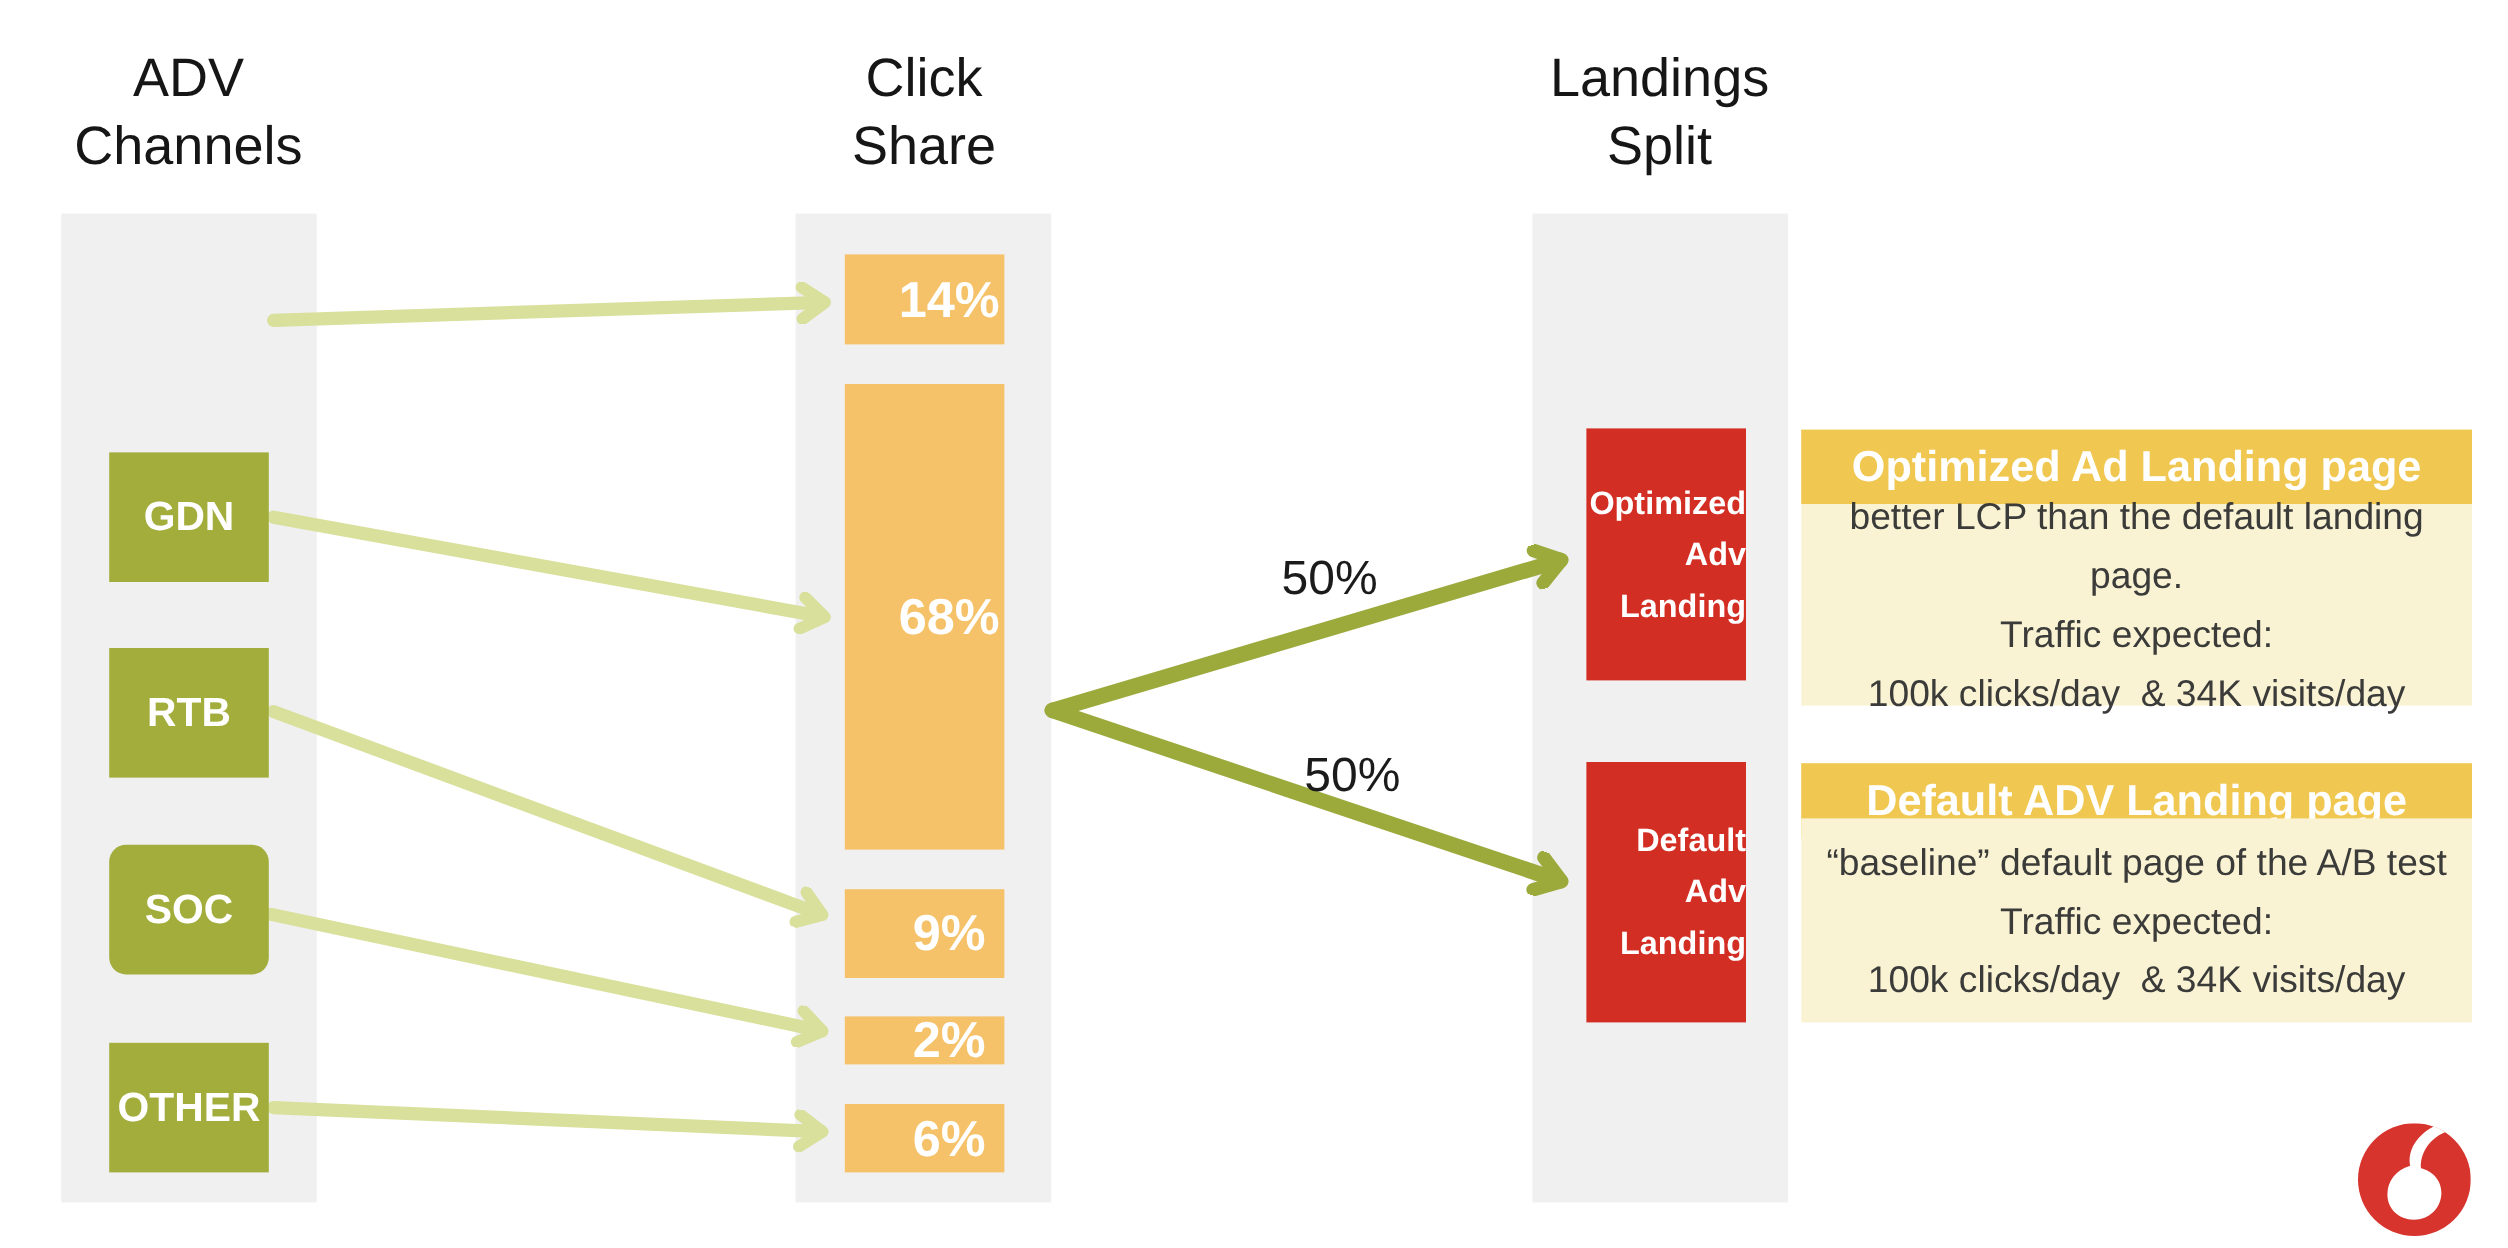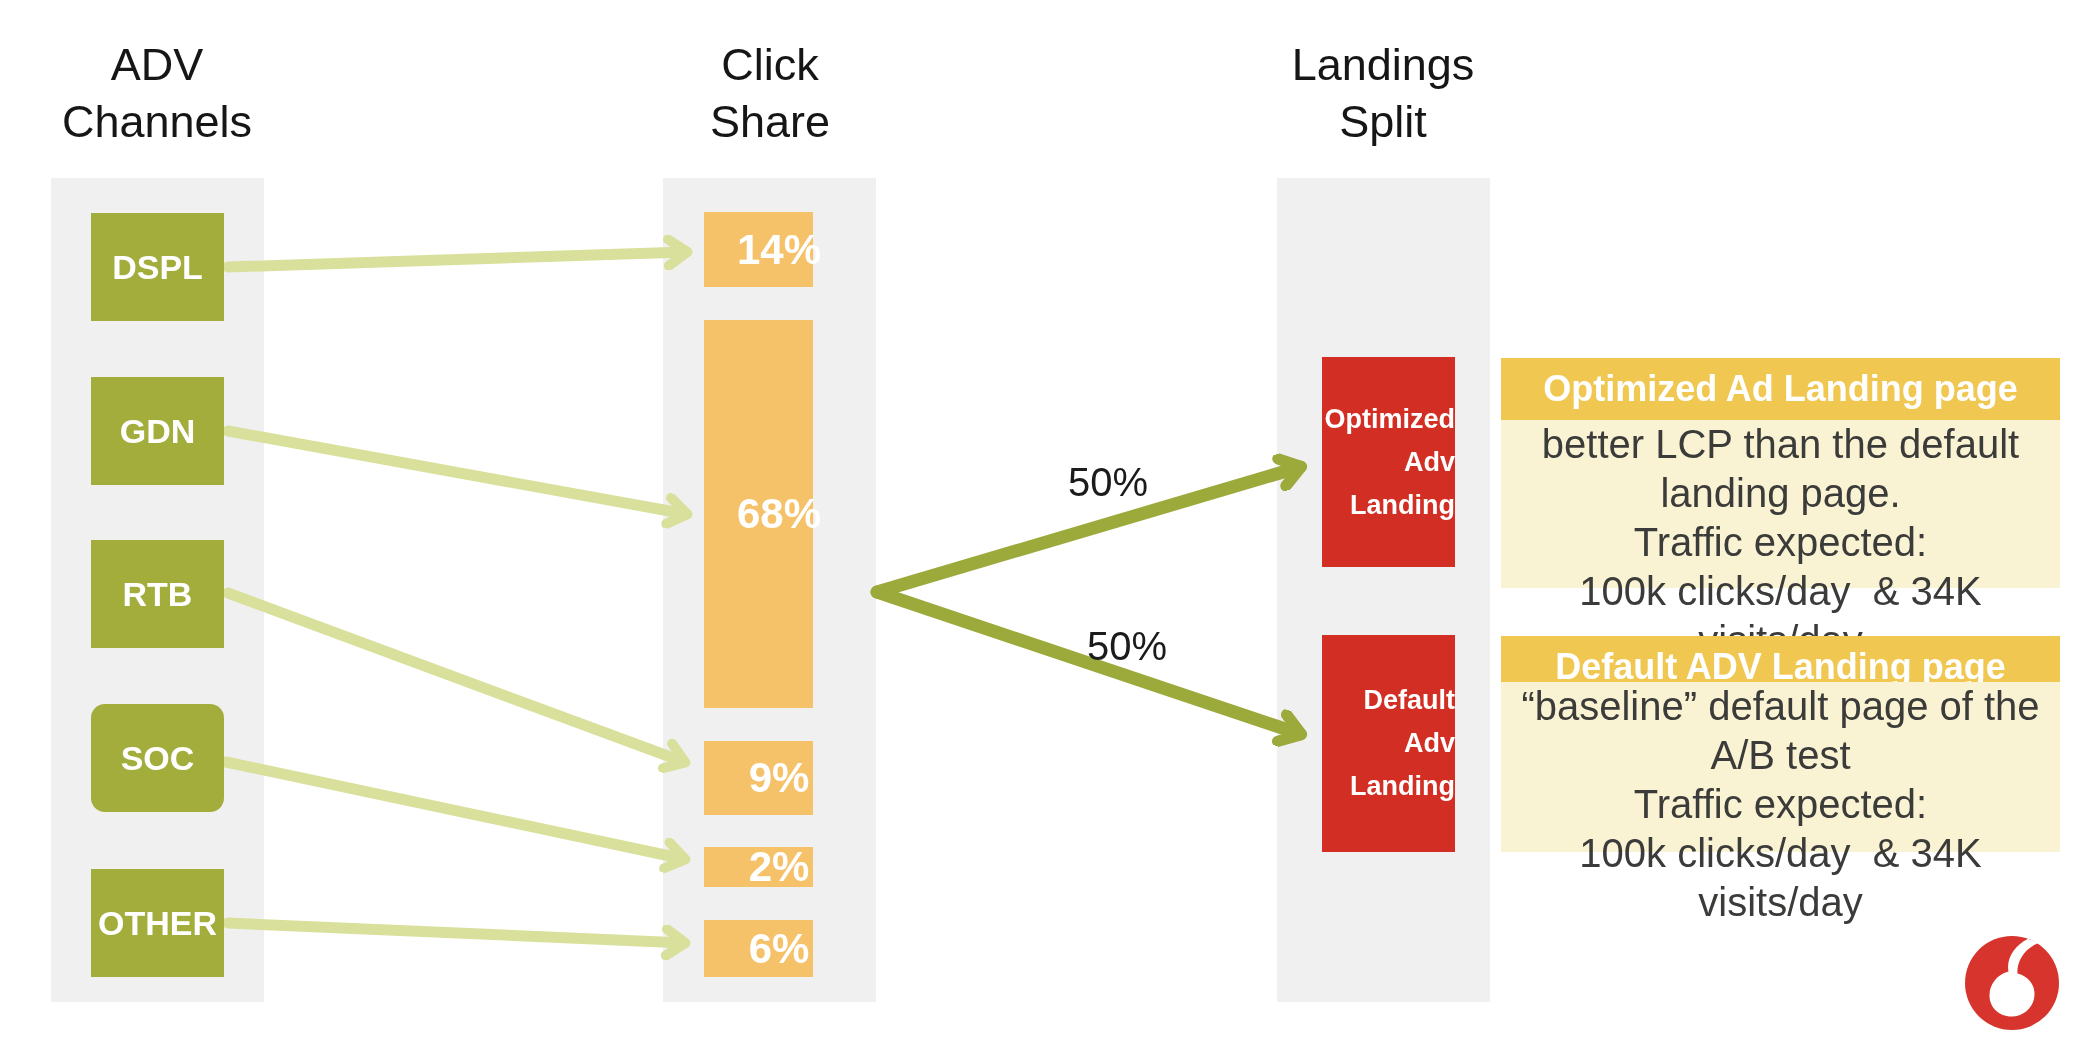--- a/index.html
+++ b/index.html
@@ -29,43 +29,43 @@
   .col-title span{display:block;}
   .col-bg{
     position:absolute;top:178px;height:824px;width:213px;background:var(--column-gray);
   }
   .chan-box{
     position:absolute;left:91px;width:133px;height:108px;background:var(--channel-green);
     display:flex;align-items:center;justify-content:center;
     color:#ffffff;font-size:34px;font-weight:700;
   }
   .share-box{
-    position:absolute;left:704px;width:109px;background:var(--share-orange);
+    position:absolute;left:704px;width:133px;background:var(--share-orange);
     display:flex;align-items:center;justify-content:center;
     color:#ffffff;font-size:42px;font-weight:700;line-height:1;padding-left:41px;
   }
   .land-box{
     position:absolute;left:1322px;width:133px;background:var(--landing-red);
     display:flex;flex-direction:column;align-items:flex-end;justify-content:center;
     color:#ffffff;font-size:27px;font-weight:700;line-height:43px;text-align:center;
   }
   .split-label{
     position:absolute;width:130px;text-align:center;
     font-size:40px;font-weight:400;color:#1b1b1b;
   }
   .card{position:absolute;left:1501px;width:559px;}
   .card-header{
     position:absolute;left:0;width:559px;height:62px;background:var(--card-header-yellow);
     display:flex;align-items:center;justify-content:center;
     color:#ffffff;font-size:36px;font-weight:700;
   }
   .card-body{
     position:absolute;left:0;width:559px;background:var(--card-body-cream);
-    display:flex;flex-direction:column;align-items:center;
-    color:var(--body-text);font-size:40px;font-weight:400;line-height:49px;text-align:center;
+    display:flex;flex-direction:column;align-items:center;justify-content:center;
+    color:var(--body-text);font-size:31px;font-weight:400;line-height:49px;text-align:center;
   }
   .card-line{white-space:pre-wrap;}
   .arrows{position:absolute;left:0;top:0;width:2090px;height:1040px;pointer-events:none;}
   .shaft-light{stroke:var(--arrow-light);stroke-width:11;stroke-linecap:round;fill:none;}
   .shaft-dark{stroke:var(--arrow-dark);stroke-width:13;stroke-linecap:round;fill:none;}
   .mk-light{stroke:var(--arrow-light);fill:none;stroke-linecap:round;stroke-linejoin:round;}
   .mk-dark{stroke:var(--arrow-dark);fill:none;stroke-linecap:round;stroke-linejoin:round;}
   .logo{position:absolute;left:1965px;top:936px;width:94px;height:94px;}
 </style>
 </head>
@@ -101,23 +101,20 @@
     </defs>
     <line class="shaft-light" x1="228" y1="267" x2="686" y2="252" marker-end="url(#chevLight)"></line>
     <line class="shaft-light" x1="228" y1="431" x2="686" y2="514" marker-end="url(#chevLight)"></line>
     <line class="shaft-light" x1="228" y1="593" x2="684" y2="762" marker-end="url(#chevLight)"></line>
     <line class="shaft-light" x1="226" y1="762" x2="684" y2="859" marker-end="url(#chevLight)"></line>
     <line class="shaft-light" x1="228" y1="923" x2="684" y2="943" marker-end="url(#chevLight)"></line>
     <line class="shaft-dark" x1="877" y1="592" x2="1300" y2="467" marker-end="url(#chevDark)"></line>
     <line class="shaft-dark" x1="877" y1="592" x2="1300" y2="734" marker-end="url(#chevDark)"></line>
   </svg>
 
-  <div class="chan-box" style="top:213px;">
-      <span>DSPL</span>
-    </div>
   <div class="chan-box" style="top:377px;">
       <span>GDN</span>
     </div>
   <div class="chan-box" style="top:540px;">
       <span>RTB</span>
     </div>
   <div class="chan-box" style="top:704px;border-radius:14px;">
       <span>SOC</span>
     </div>
   <div class="chan-box" style="top:869px;">

